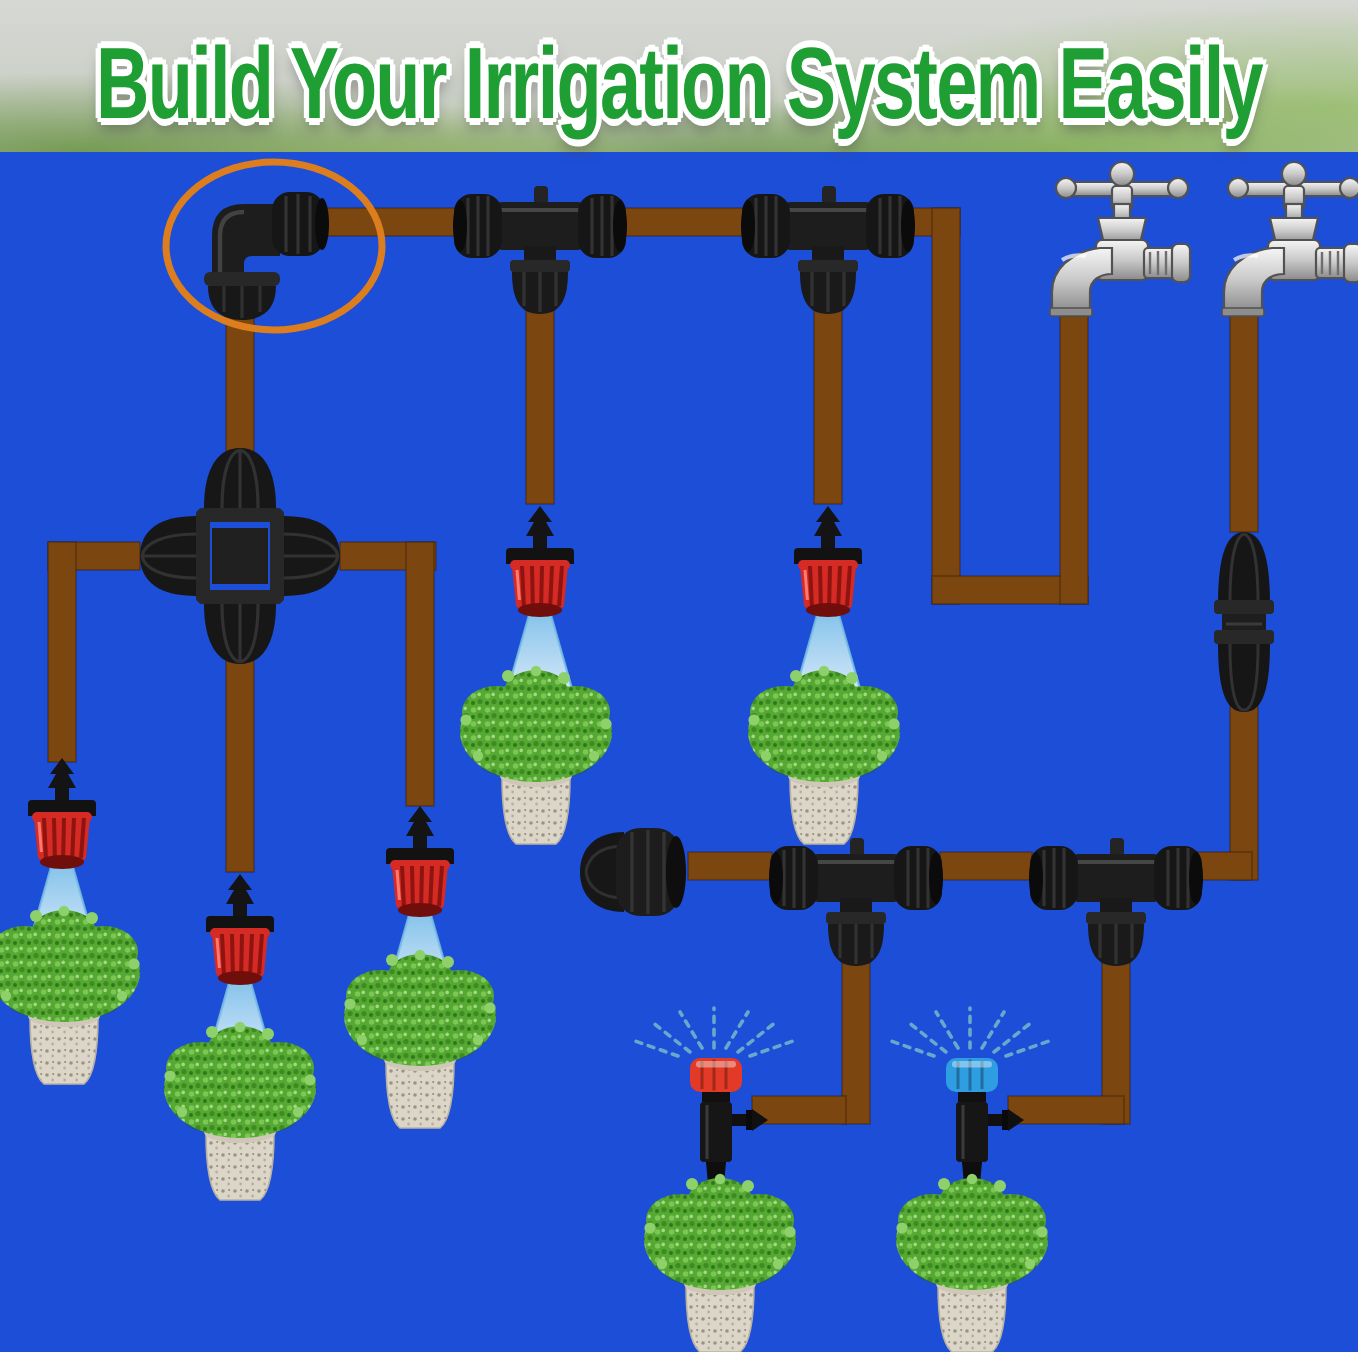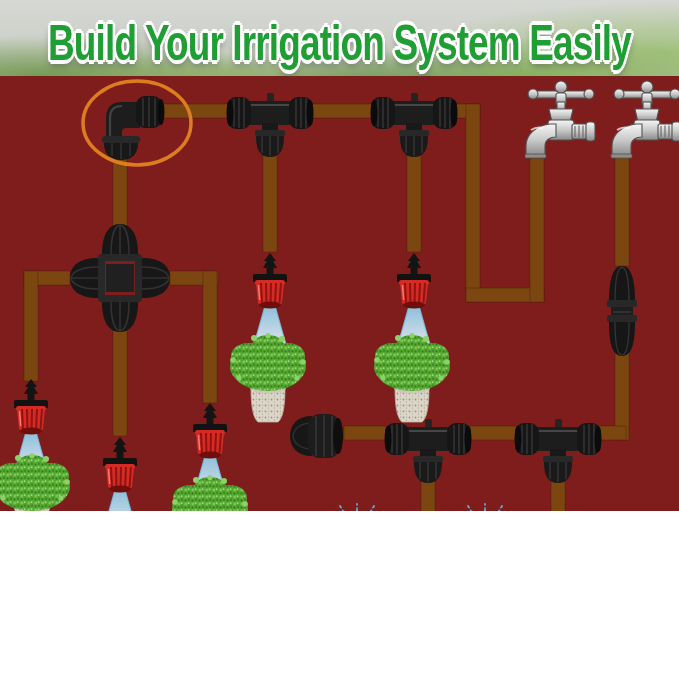--- a/index.html
+++ b/index.html
@@ -1,17 +1,17 @@
 <!DOCTYPE html>
 <html style="--title-green: #1e9e33; --tube-brown: #7b460f; --highlight-orange: #dd7e1e; --fitting-black: #1b1b1b; --dripper-red: #d62a24; --cap-red: #e23a26; --cap-blue: #2f9de2; --spray-blue: #8ecdec; --spray-dash: #69a7cc; --plant-green: #55a832; --pot-beige: #dcd6c8; --faucet-silver: #c9c9c9;"><head>
 <meta charset="utf-8">
 <style>
   html,body{margin:0;padding:0;background:#fff;}
   #stage{
-    position:relative;width:679px;height:511px;overflow:hidden;background:#7f1d1d;
+    position:relative;width:679px;height:676px;overflow:hidden;background:#1d4ed8;
     font-family:"Liberation Sans",sans-serif;
   }
   
   .banner{
     position:absolute;left:0;top:0;width:679px;height:76px;
     background:
       radial-gradient(55% 85% at 6% 100%, rgba(110,150,75,.9), rgba(110,150,75,0) 62%),
       radial-gradient(42% 70% at 28% 110%, rgba(150,185,100,.85), rgba(150,185,100,0) 60%),
       radial-gradient(46% 75% at 52% 112%, rgba(95,140,65,.8), rgba(95,140,65,0) 62%),
       radial-gradient(50% 80% at 78% 100%, rgba(130,175,85,.85), rgba(130,175,85,0) 64%),

